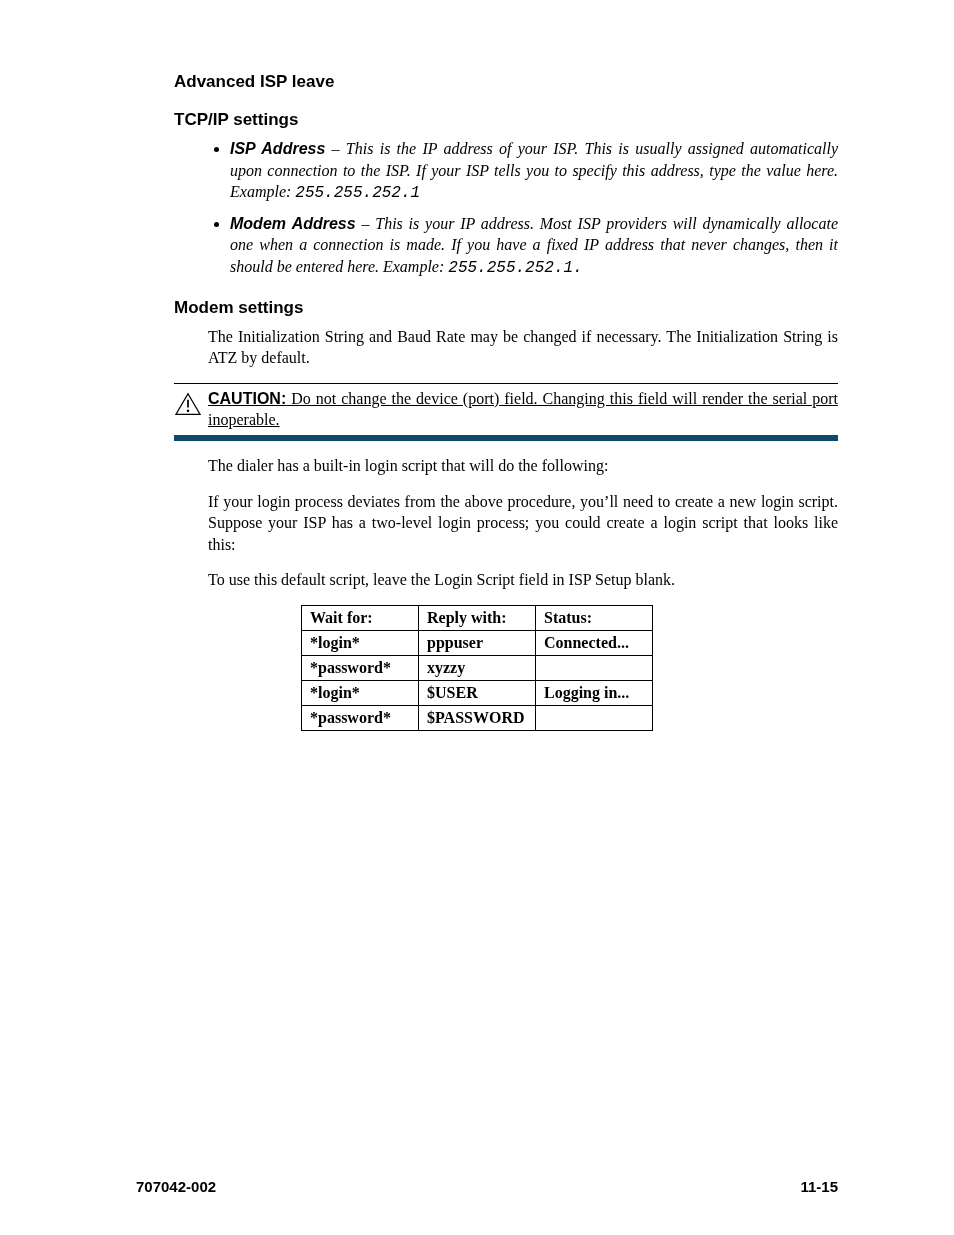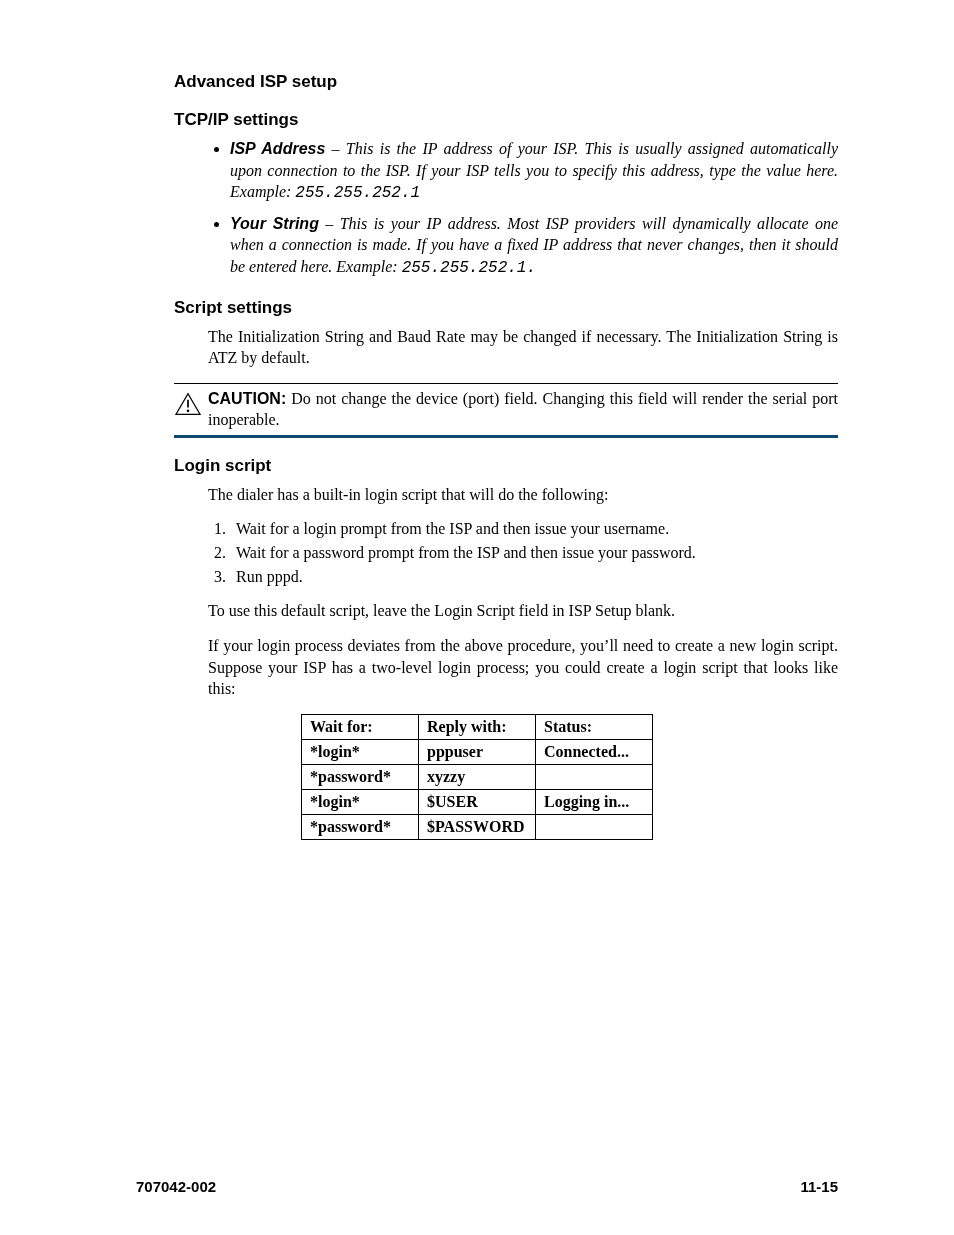--- a/index.html
+++ b/index.html
@@ -58,24 +58,25 @@
     font-weight: bold;
   }
   code.mono {
     font-family: "Courier New", Courier, monospace;
   }
   .caution-block {
     display: flex;
     align-items: flex-start;
     margin: 0 0 14px 58px;
     border-top: 1px solid #000;
-    border-bottom: 3px solid #0c4a6e;
+    border-bottom: 6px solid #0c4a6e;
     padding: 4px 0;
     text-align: justify;
     line-height: 1.35;
+    text-decoration: underline;
   }
   .caution-icon {
     flex: 0 0 auto;
     width: 28px;
     margin-right: 6px;
     margin-top: 4px;
   }
   .caution-text { flex: 1 1 auto; }
   ol.numlist {
     margin: 0 0 14px 92px;
@@ -111,57 +112,51 @@
     padding-left: 20px;
     margin-top: 18px;
   }
 </style>
 </head>
 <body>
 
 <div class="page">
 
 
-  <div class="h2 top">Advanced ISP setup</div>
+  <div class="h2 top">Advanced ISP leave</div>
 
   <div class="h2">TCP/IP settings</div>
   <ul class="bullets">
     <li>
       <span class="bold-run">ISP Address</span><span> – This is the IP address of your ISP. This is usually assigned automatically upon connection to the ISP. If your ISP tells you to specify this address, type the value here. Example: </span><code class="mono">255.255.252.1</code>
     </li>
     <li>
-      <span class="bold-run">Your String</span><span> – This is your IP address. Most ISP providers will dynamically allocate one when a connection is made. If you have a fixed IP address that never changes, then it should be entered here. Example: </span><code class="mono">255.255.252.1.</code>
+      <span class="bold-run">Modem Address</span><span> – This is your IP address. Most ISP providers will dynamically allocate one when a connection is made. If you have a fixed IP address that never changes, then it should be entered here. Example: </span><code class="mono">255.255.252.1.</code>
     </li>
   </ul>
 
-  <div class="h2">Script settings</div>
+  <div class="h2">Modem settings</div>
   <p class="body-p">The Initialization String and Baud Rate may be changed if necessary. The Initialization String is ATZ by default.</p>
 
   <div class="caution-block">
     <span class="caution-icon">
       <svg viewBox="0 0 32 28" width="28" height="24">
         <polygon points="16,2 30,26 2,26" fill="none" stroke="#000" stroke-width="1.5"></polygon>
         <line x1="16" y1="9" x2="16" y2="18" stroke="#000" stroke-width="2"></line>
         <circle cx="16" cy="22" r="1.5" fill="#000"></circle>
       </svg>
     </span>
     <span class="caution-text">
       <span class="bold-run">CAUTION:</span><span> Do not change the device (port) field. Changing this field will render the serial port inoperable.</span>
     </span>
   </div>
 
-  <div class="h2">Login script</div>
   <p class="body-p">The dialer has a built-in login script that will do the following:</p>
-  <ol class="numlist">
-    <li>Wait for a login prompt from the ISP and then issue your username.</li>
-    <li>Wait for a password prompt from the ISP and then issue your password.</li>
-    <li>Run pppd.</li>
-  </ol>
+  <p class="body-p-leftwide">If your login process deviates from the above procedure, you’ll need to create a new login script. Suppose your ISP has a two-level login process; you could create a login script that looks like this:</p>
   <p class="body-p-leftwide">To use this default script, leave the Login Script field in ISP Setup blank.</p>
-  <p class="body-p-leftwide">If your login process deviates from the above procedure, you’ll need to create a new login script. Suppose your ISP has a two-level login process; you could create a login script that looks like this:</p>
 
   <table class="script">
     <tbody>
         <tr>
       <td>Wait for:</td>
       <td>Reply with:</td>
       <td>Status:</td>
     </tr>
     <tr>
       <td>*login*</td>

